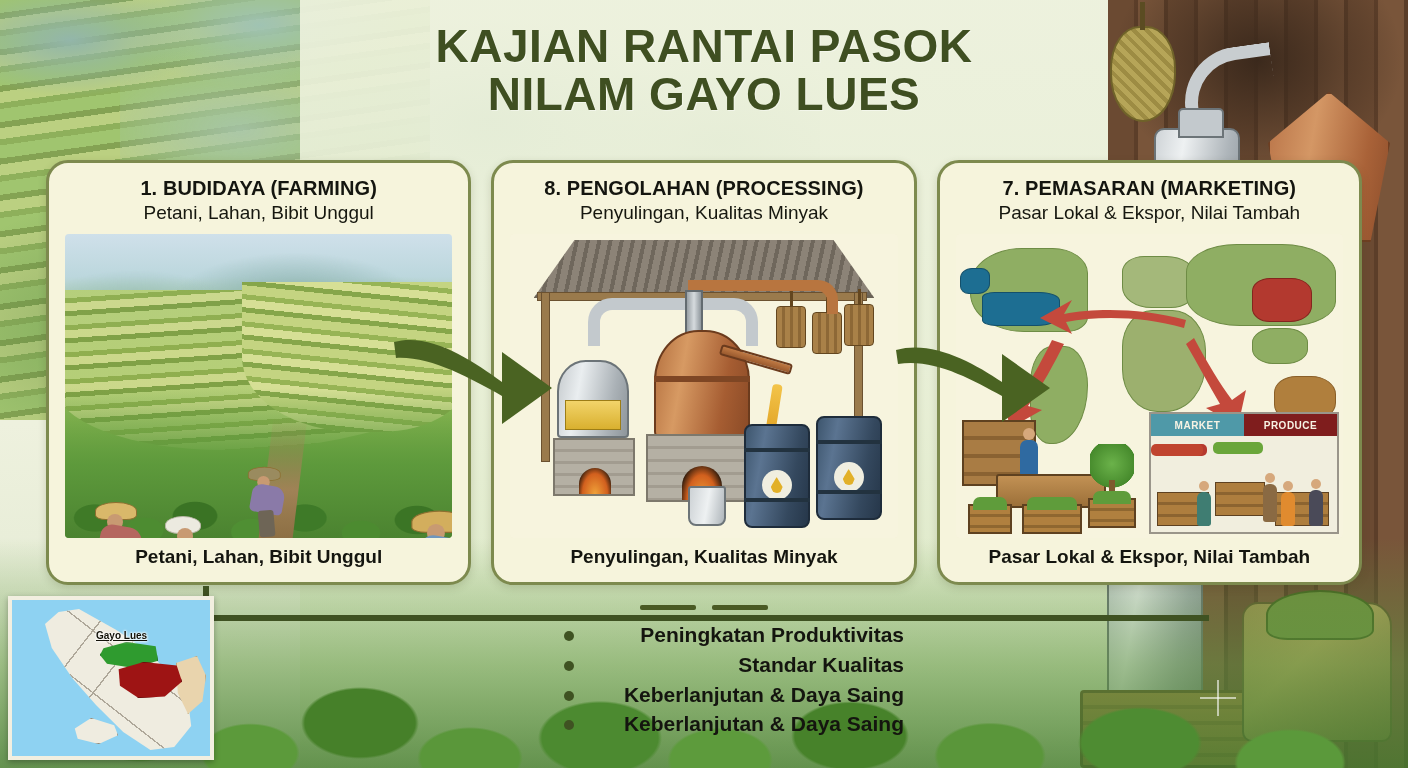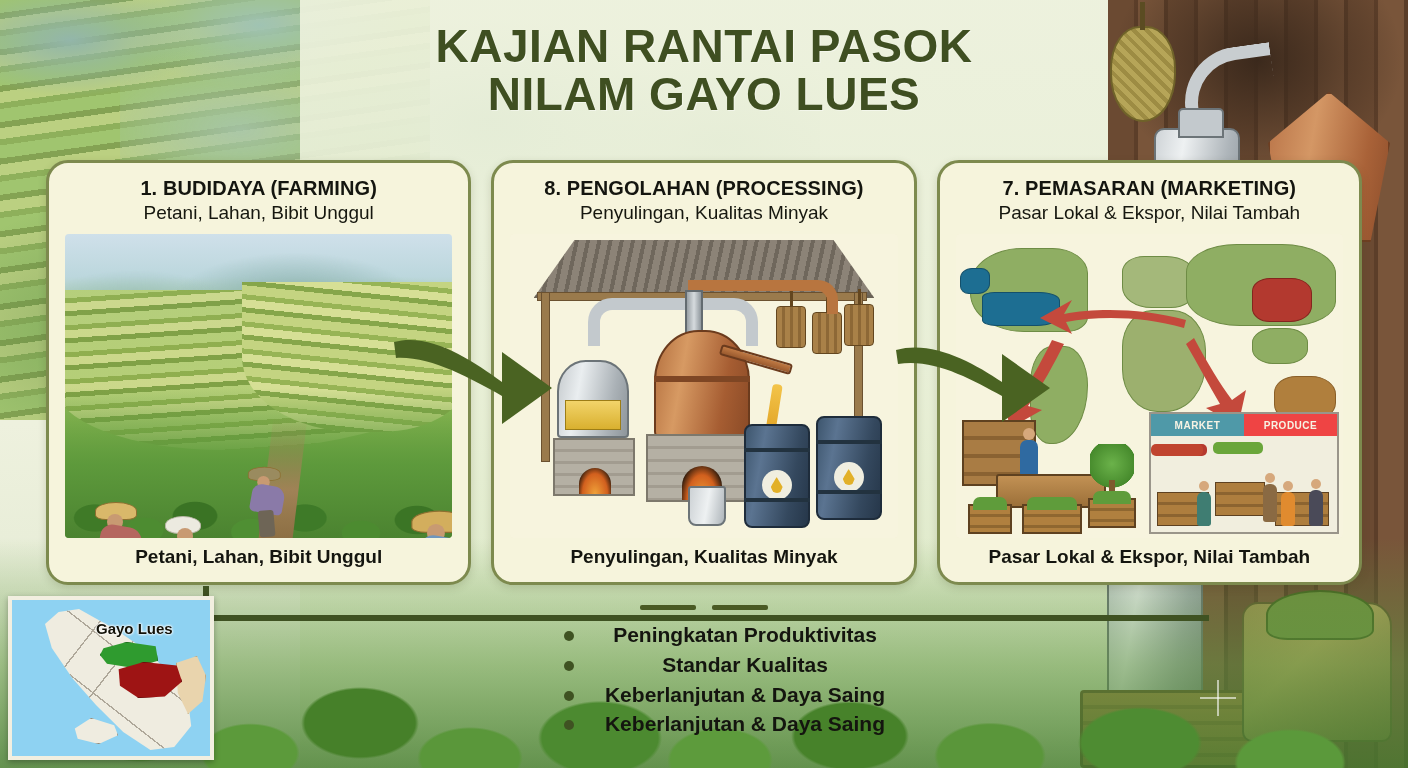--- a/index.html
+++ b/index.html
@@ -441,21 +441,21 @@
   }
   .shop .vendor::before{ content:""; position:absolute; left:3px; top:-12px; width:12px; height:12px; background:#d6a87c; border-radius:50%; }
   .market{
     position:absolute; right:4px; bottom:4px; width:190px; height:122px;
     background:#f1eede; border:2px solid #9a958a;
   }
   .market .sign-l{
     position:absolute; left:0; top:0; width:50%; height:22px; background:#4f99a8;
   }
   .market .sign-r{
-    position:absolute; right:0; top:0; width:50%; height:22px; background:#ef4444;
+    position:absolute; right:0; top:0; width:50%; height:22px; background:#7f1d1d;
   }
   .market .sign-l span, .market .sign-r span{
     position:absolute; inset:0; display:flex; align-items:center; justify-content:center;
     font-size:10px; font-weight:800; color:#f7f3e4; letter-spacing:.5px;
   }
   .market .stall{
     position:absolute; bottom:6px; height:34px;
     background: repeating-linear-gradient(180deg,#ae7e3e 0 9px,#8c6430 9px 12px);
     border:1.5px solid #5e4120;
   }
@@ -489,21 +489,21 @@
     position: absolute; left: 0; right: 0; top: 596px;
     z-index: 5; text-align: center;
   }
   .analysis-head {
     display: inline-flex; align-items: center; gap: 16px;
     font-size: 25px; font-weight: 800; color: #15170e;
   }
   .rule { width: 56px; height: 5px; background: #4a5a24; border-radius:2px; }
   .bullets {
     margin: 6px auto 0;
-    width: 400px; text-align: center; padding-left: 58px;
+    width: 400px; text-align: right; padding-left: 58px;
   }
   .bullets li {
     list-style: none;
     font-size: 21px; font-weight: 700; color: #14150f;
     line-height: 1.42; position: relative; padding-left: 24px;
     white-space: nowrap;
   }
   .bullets li::before{
     content:""; position:absolute; left:2px; top:11px;
     width:10px; height:10px; border-radius:50%; background:#3f5222;
@@ -536,23 +536,24 @@
     position:absolute; left:88px; top:42px; width:58px; height:26px;
     background:#2f9b2f; border:1px solid #1f6f1f;
     clip-path: polygon(6% 24%, 46% 0%, 96% 16%, 100% 72%, 58% 100%, 12% 84%, 0% 50%);
   }
   .map-red{
     position:absolute; left:104px; top:62px; width:66px; height:36px;
     background:#9e1414; border:1px solid #6d0d0d;
     clip-path: polygon(4% 20%, 42% 0%, 92% 10%, 100% 54%, 74% 96%, 34% 100%, 6% 66%);
   }
   .map-label{
-    position:absolute; left:84px; top:20px;
-    font-size: 15px; font-weight: 700; color:#121108;
+    position:absolute; left:84px; top:30px;
+    font-size: 10px; font-weight: 700; color:#121108;
     text-shadow: 0 0 3px #fff, 0 0 3px #fff, 0 0 2px #fff;
+    text-decoration: underline;
   }
   .map-isle{
     position:absolute; left:58px; bottom:12px; width:48px; height:26px;
     background:#efece0; border:1px solid #8a8475;
     clip-path: polygon(10% 40%, 44% 0%, 92% 28%, 100% 66%, 60% 100%, 16% 80%);
   }
   .map-sumatra-e{
     position:absolute; right:4px; top:56px; width:30px; height:58px;
     background:#e9d4ad; border:1px solid #bda77d;
     clip-path: polygon(0% 12%, 70% 0%, 100% 34%, 88% 78%, 40% 100%, 6% 64%);

